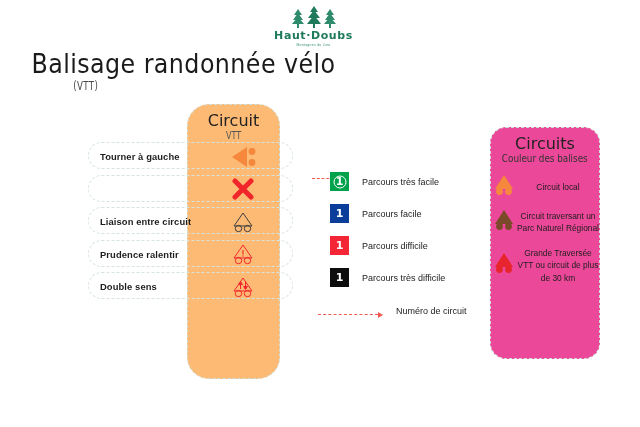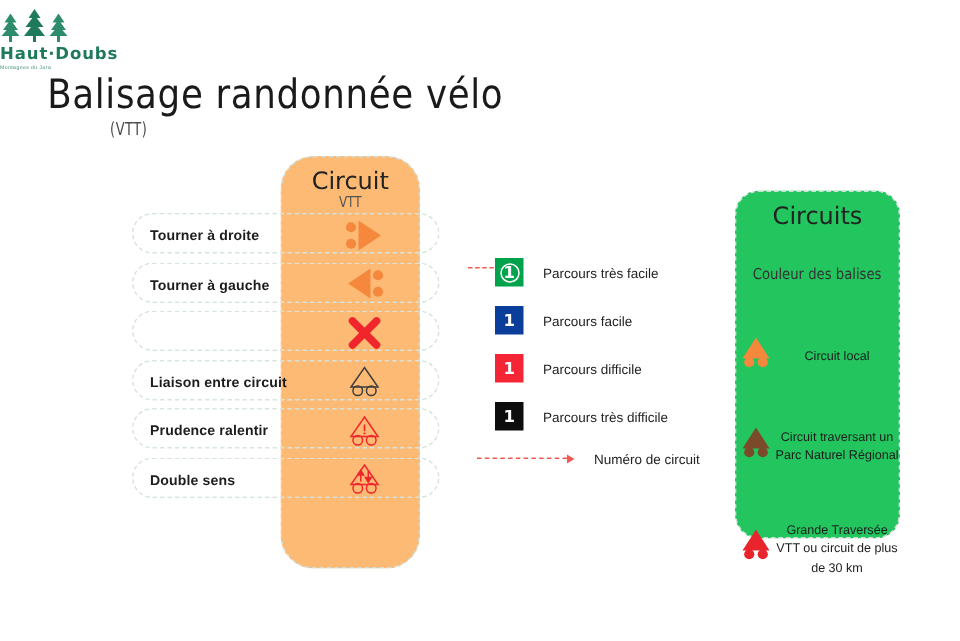--- a/index.html
+++ b/index.html
@@ -7,21 +7,21 @@
     width:640px;height:427px;overflow:hidden;
     background:#ffffff;
     font-family:"Liberation Sans", sans-serif;
     color:#1c1c1c;
     position:relative;
   }
 
   
   #logo{
     position:absolute;left:0;top:6px;width:627px;
-    display:flex;flex-direction:column;
+    display:flex;flex-direction:column;align-items:center;
   }
   #logo .trees{display:flex;align-items:flex-end;gap:1px;height:22px;}
   #logo .wordmark{
     font-family:"DejaVu Sans", sans-serif;
     font-weight:bold;font-size:11px;letter-spacing:.6px;
     color:#1f7a5c;margin-top:1px;
   }
   #logo .tagline{
     font-size:3.4px;letter-spacing:.3px;color:#3a8f74;margin-top:1px;
   }
@@ -99,41 +99,40 @@
   .lg-sq .num{position:relative;z-index:2;line-height:1;}
   .lg-text{margin-left:13px;font-size:9px;color:#222;white-space:nowrap;}
 
   
   #anno-top{
     position:absolute;left:312px;top:178px;width:22px;height:2px;
     border-top:1px dashed #f05a50;
   }
   #anno-bottom-wrap{
     position:absolute;left:318px;top:296px;width:170px;height:20px;
-    display:flex;align-items:center;
+    display:flex;align-items:flex-end;
   }
   #anno-line{
     position:relative;width:60px;height:1px;border-top:1px dashed #f05a50;
   }
   #anno-head{
     position:absolute;right:-5px;top:-3px;width:0;height:0;
     border-left:5px solid #f05a50;
     border-top:3px solid transparent;
     border-bottom:3px solid transparent;
   }
   #anno-label{margin-left:18px;font-size:9px;color:#222;white-space:nowrap;}
 
   
   #circuits-card{
     position:absolute;left:490px;top:127px;width:110px;height:232px;
     border:1px dashed #cfded6;border-radius:16px;
-    background:#22c55e;box-sizing:border-box;
+    background:#ec4899;box-sizing:border-box;
     display:flex;flex-direction:column;align-items:center;
     padding-top:8px;
-    gap:25px;
   }
   #circuits-card .cc-title{
     font-size:16px;color:#222;font-family:"DejaVu Sans", sans-serif;
     line-height:1.05;
   }
   #circuits-card .cc-sub{
     font-size:10px;color:#333;margin-top:0px;
     transform:scaleX(.88);
     font-family:"DejaVu Sans", sans-serif;
   }
@@ -187,30 +186,20 @@
 </div>
 
 <div id="circuit-card">
   <div class="ch-title">Circuit</div>
   <div class="ch-sub">VTT</div>
 </div>
 
 <div id="rows">
 
 
-  <div class="row">
-    <div class="row-label">Tourner à droite</div>
-    <div class="row-icon">
-      <svg width="26" height="22" viewBox="0 0 26 22">
-        <polygon points="24,11 9,1 9,21" fill="#F5883C"></polygon>
-        <circle cx="4" cy="5.5" r="3.4" fill="#F5883C"></circle>
-        <circle cx="4" cy="16.5" r="3.4" fill="#F5883C"></circle>
-      </svg>
-    </div>
-  </div>
 
   <div class="row">
     <div class="row-label">Tourner à gauche</div>
     <div class="row-icon">
       <svg width="26" height="22" viewBox="0 0 26 22">
         <polygon points="2,11 17,1 17,21" fill="#F5883C"></polygon>
         <circle cx="22" cy="5.5" r="3.4" fill="#F5883C"></circle>
         <circle cx="22" cy="16.5" r="3.4" fill="#F5883C"></circle>
       </svg>
     </div>

